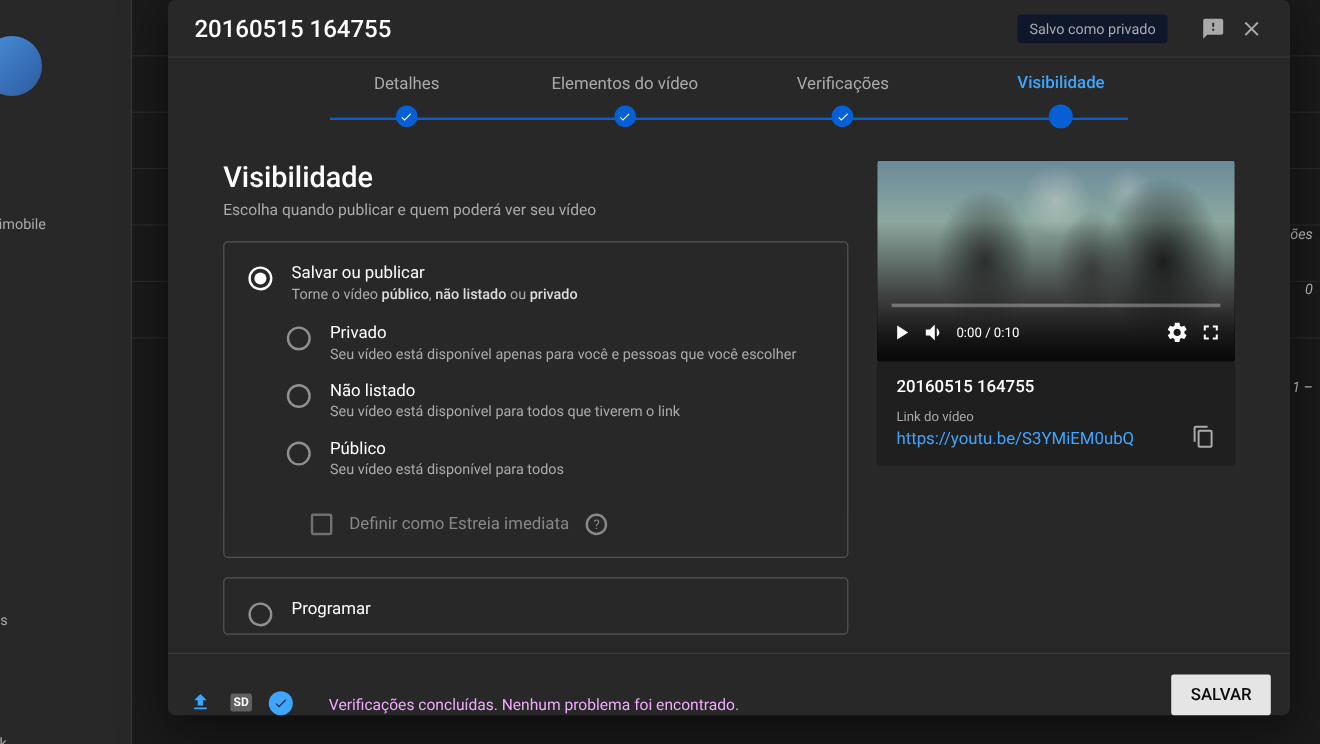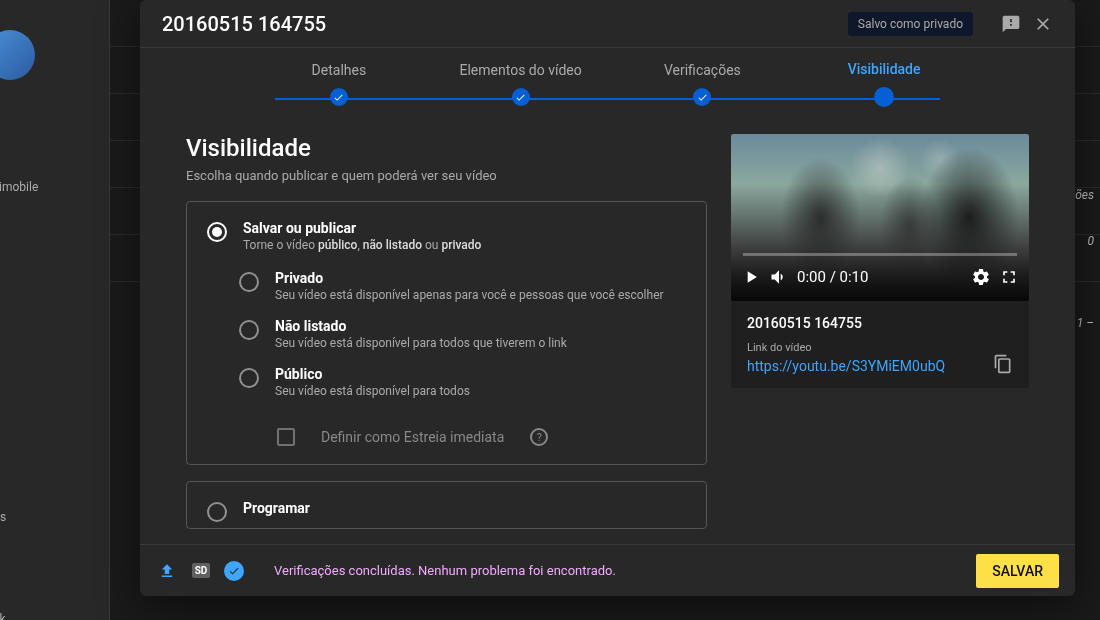--- a/index.html
+++ b/index.html
@@ -105,26 +105,26 @@
     .radio-outer.selected::after {
       content: '';
       position: absolute;
       width: 10px; height: 10px;
       background: #fff;
       border-radius: 50%;
       top: 50%; left: 50%;
       transform: translate(-50%, -50%);
     }
     .radio-content { flex: 1; }
-    .radio-title { font-size: 14px; font-weight: 700; }
+    .radio-title { font-size: 14px; font-weight: 400; }
     .radio-desc { font-size: 12px; color: #aaa; margin-top: 2px; }
     .radio-desc b { color: #ddd; font-weight: 500; }
     
     .sub-options { margin-left: 32px; margin-top: 18px; display: flex; flex-direction: column; gap: 16px; }
-    .checkbox-row { display: flex; align-items: center; gap: 26px; margin-left: 38px; margin-top: 14px; }
+    .checkbox-row { display: flex; align-items: center; gap: 14px; margin-left: 20px; margin-top: 14px; }
     .checkbox {
       width: 18px; height: 18px;
       border: 2px solid #717171;
       border-radius: 2px;
     }
     .checkbox-label { font-size: 14px; color: #888; }
     .help-icon { width: 18px; height: 18px; border: 2px solid #888; border-radius: 50%; display: flex; align-items: center; justify-content: center; font-size: 11px; color: #888; }
     
     .preview-panel { width: 298px; }
     .video-preview {
@@ -159,43 +159,43 @@
       padding: 0 10px;
       gap: 8px;
     }
     .progress-bar {
       position: absolute;
       top: 0; left: 12px; right: 12px;
       height: 3px;
       background: rgba(255,255,255,0.3);
     }
     .ctrl-icon { width: 20px; height: 20px; fill: #fff; cursor: pointer; }
-    .time-text { font-size: 15px; color: #fff; text-align: center; }
+    .time-text { font-size: 11px; color: #fff; text-align: center; }
     .spacer { flex: 1; }
     
     .video-meta { background: #1f1f1f; padding: 14px 16px; }
     .video-title { font-size: 14px; font-weight: 500; margin-bottom: 10px; }
     .link-label { font-size: 11px; color: #aaa; }
     .link-row { display: flex; align-items: flex-end; justify-content: space-between; gap: 10px; }
     .link-url { font-size: 14px; color: #3ea6ff; cursor: pointer; }
     
     .dialog-footer {
       height: 52px;
       border-top: 1px solid #3a3a3a;
       display: flex;
-      align-items: center;
+      align-items: flex-end;
       padding: 0 16px;
       gap: 12px;
     }
     .footer-icon { width: 22px; height: 22px; display: flex; align-items: center; justify-content: center; }
     .sd-badge { background: #606060; color: #fff; font-size: 10px; font-weight: bold; padding: 2px 3px; border-radius: 2px; }
     .check-circle { width: 20px; height: 20px; background: #3ea6ff; border-radius: 50%; display: flex; align-items: center; justify-content: center; }
     .footer-text { font-size: 13px; color: #f0abfc; flex: 1; margin-left: 18px;}
     .btn-text { background: none; border: none; color: #aaa; font-size: 14px; font-weight: 500; padding: 9px 16px; cursor: pointer; }
-    .btn-primary { background: #fde047; color: #0d0d0d; font-size: 14px; font-weight: 500; border: none; padding: 9px 16px; border-radius: 2px; cursor: pointer; }
+    .btn-primary { background: #e5e5e5; color: #0d0d0d; font-size: 14px; font-weight: 500; border: none; padding: 9px 16px; border-radius: 2px; cursor: pointer; }
     
     .option-card-short { padding-bottom: 6px; }
   </style>
 </head>
 <body>
 
 <div class="backdrop">
   <div class="sidebar">
     <div class="sidebar-avatar"></div>
 

